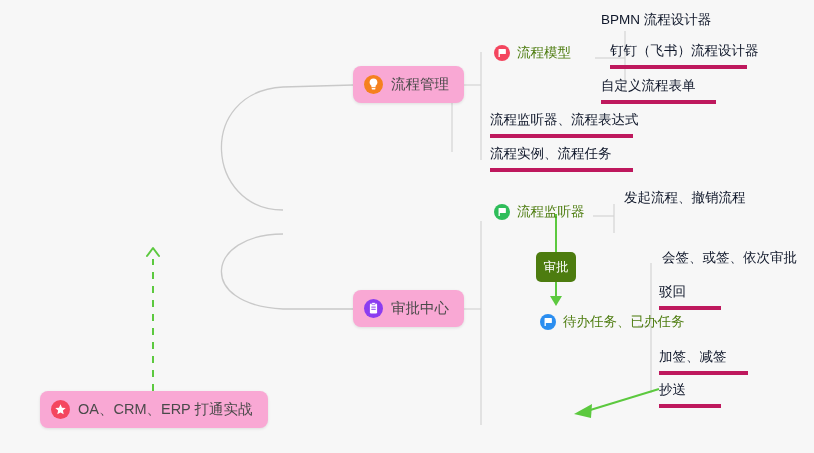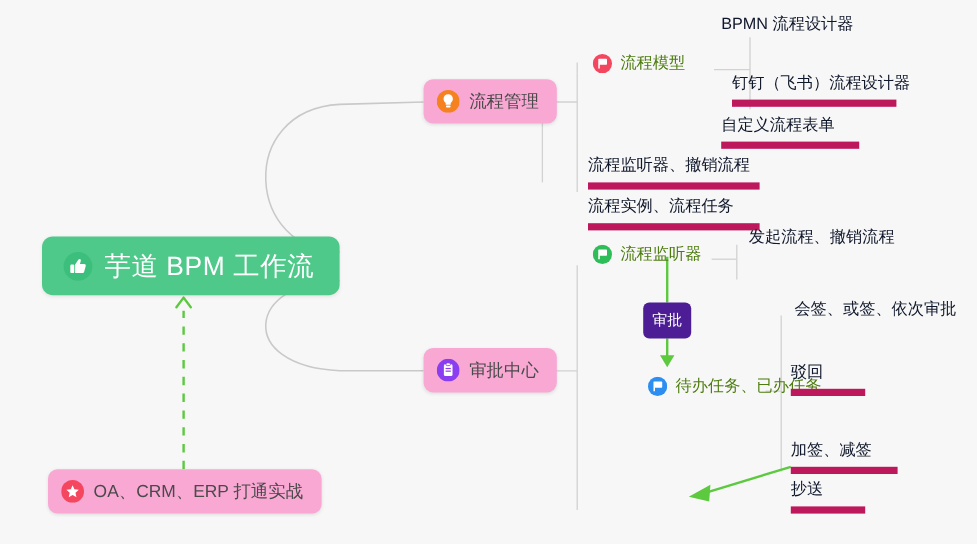--- a/index.html
+++ b/index.html
@@ -61,31 +61,31 @@
 
   
   .leaf{
     position:absolute;
     font-size:13.5px;
     color:#0f172a;
     white-space:nowrap;
     padding-bottom:5px;
     box-sizing:border-box;
   }
-  .leaf.ul{border-bottom:6px solid #be185d;margin-top:18px;}
+  .leaf.ul{border-bottom:4px solid #be185d;}
 
   
   .ico{display:inline-block;flex:0 0 auto;line-height:0;}
 
   
   .tag-approve{
     position:absolute;
     left:536px;top:252px;
     width:40px;height:30px;
-    background:#4c1d95;
+    background:#4d7c0f;
     border-radius:5px;
     display:flex;align-items:center;justify-content:center;
   }
   .tag-approve .t{color:#ffffff;font-size:12.5px;white-space:nowrap;}
 </style>
 </head>
 <body>
 
 <div id="canvas">
 
@@ -137,30 +137,20 @@
       <path d="M556,282 L556,303"></path>
       <path d="M550,296 L556,306 L562,296" fill="#5cc93f" stroke="none"></path>
     </g>
 
     <g stroke="#5cc93f" stroke-width="2" fill="none">
       <path d="M659,389 L587,411"></path>
       <path d="M574,414 L592,404 L591,418 Z" fill="#5cc93f" stroke="none"></path>
     </g>
   </svg>
 
-  <div class="root-node">
-    <span class="ico">
-      <svg width="26" height="26" viewBox="0 0 26 26">
-        <circle cx="13" cy="13" r="12" fill="#3cbf7c"></circle>
-        <path d="M10.6 11.5 L13.4 7.3 C14.4 6.2 15.7 7 15.3 8.4 L14.6 11.1 L18.1 11.1 C19.1 11.1 19.7 11.9 19.4 12.8 L18.2 17.3 C18 18.1 17.4 18.6 16.6 18.6 L10.6 18.6 Z" fill="#ffffff"></path>
-        <rect x="6.6" y="11.4" width="3.3" height="7.2" rx="1" fill="#ffffff"></rect>
-      </svg>
-    </span>
-    <span class="root-label">芋道 BPM 工作流</span>
-  </div>
 
   <div class="pill" id="pill-process">
     <span class="ico">
       <svg width="19" height="19" viewBox="0 0 19 19">
         <circle cx="9.5" cy="9.5" r="9.5" fill="#f5811f"></circle>
         <path d="M9.5 3.6 C7.2 3.6 5.6 5.3 5.6 7.4 C5.6 9 6.7 10 7.4 10.8 L7.4 12.2 L11.6 12.2 L11.6 10.8 C12.3 10 13.4 9 13.4 7.4 C13.4 5.3 11.8 3.6 9.5 3.6 Z" fill="#ffffff"></path>
         <rect x="7.6" y="13" width="3.9" height="1.5" rx=".7" fill="#ffffff"></rect>
       </svg>
     </span>
     <span class="t">流程管理</span>
@@ -220,21 +210,21 @@
   </div>
 
   <div class="tag-approve">
     <span class="t">审批</span>
   </div>
 
   <div class="leaf" style="left:601px;top:11px;">BPMN 流程设计器</div>
   <div class="leaf ul" style="left:610px;top:42px;width:137px;">钉钉（飞书）流程设计器</div>
   <div class="leaf ul" style="left:601px;top:77px;width:115px;">自定义流程表单</div>
 
-  <div class="leaf ul" style="left:490px;top:111px;width:143px;">流程监听器、撤销流程</div>
+  <div class="leaf ul" style="left:490px;top:111px;width:143px;">流程监听器、流程表达式</div>
   <div class="leaf ul" style="left:490px;top:145px;width:143px;">流程实例、流程任务</div>
 
   <div class="leaf" style="left:624px;top:189px;">发起流程、撤销流程</div>
 
   <div class="leaf" style="left:662px;top:249px;">会签、或签、依次审批</div>
   <div class="leaf ul" style="left:659px;top:283px;width:62px;">驳回</div>
   <div class="leaf ul" style="left:659px;top:348px;width:89px;">加签、减签</div>
   <div class="leaf ul" style="left:659px;top:381px;width:62px;">抄送</div>
 
 

